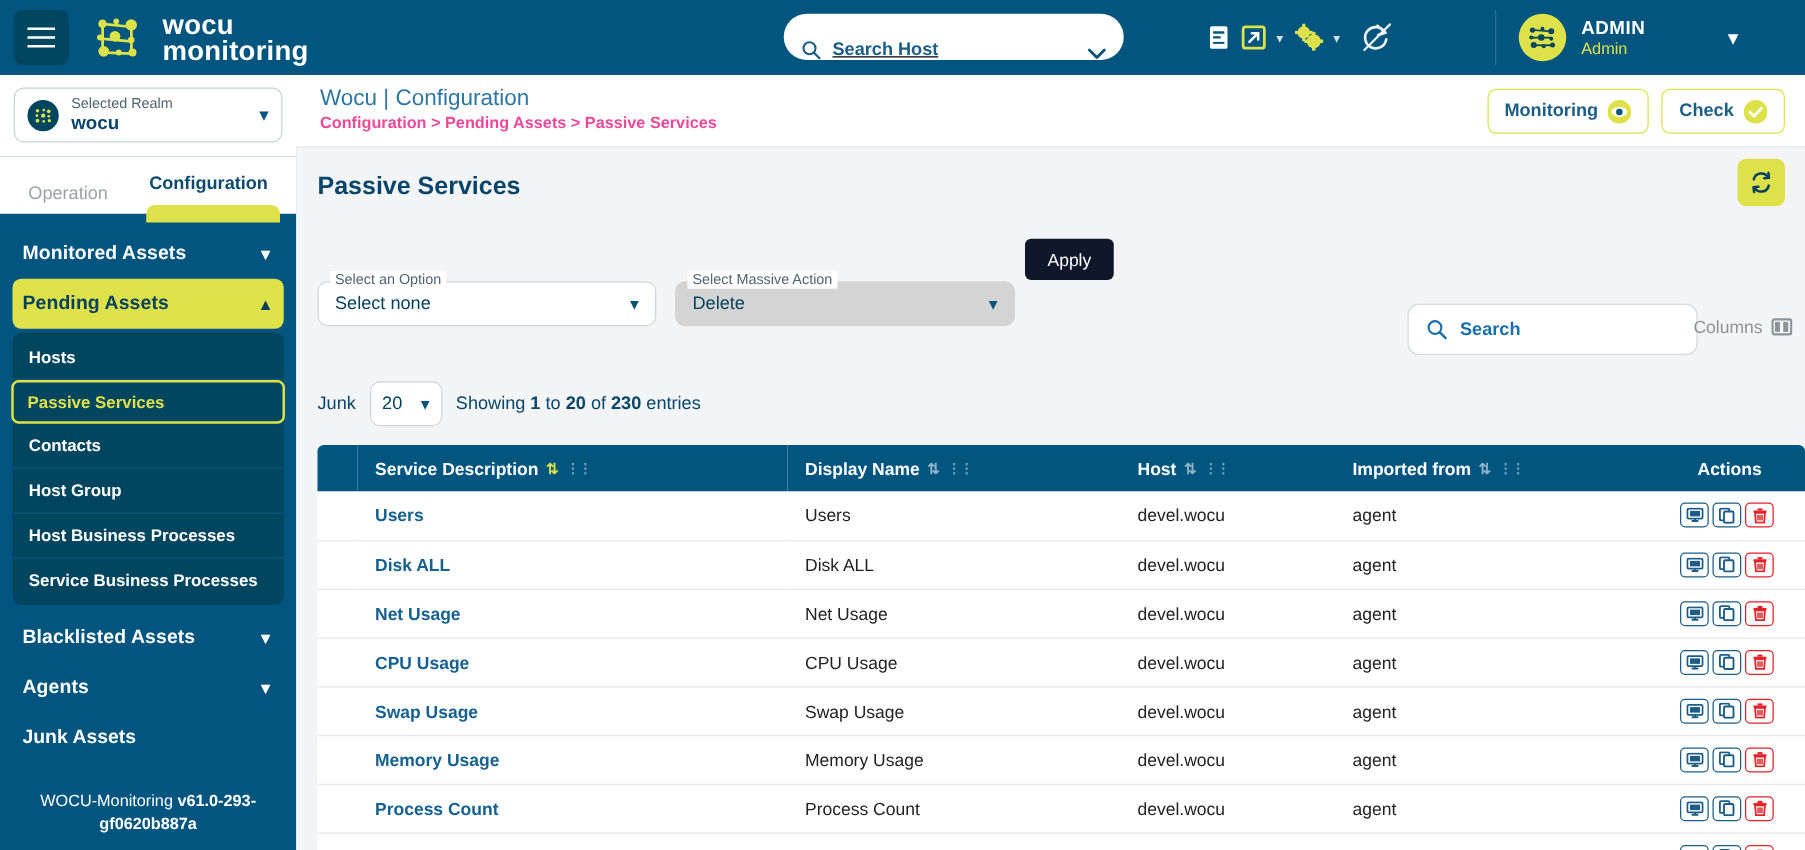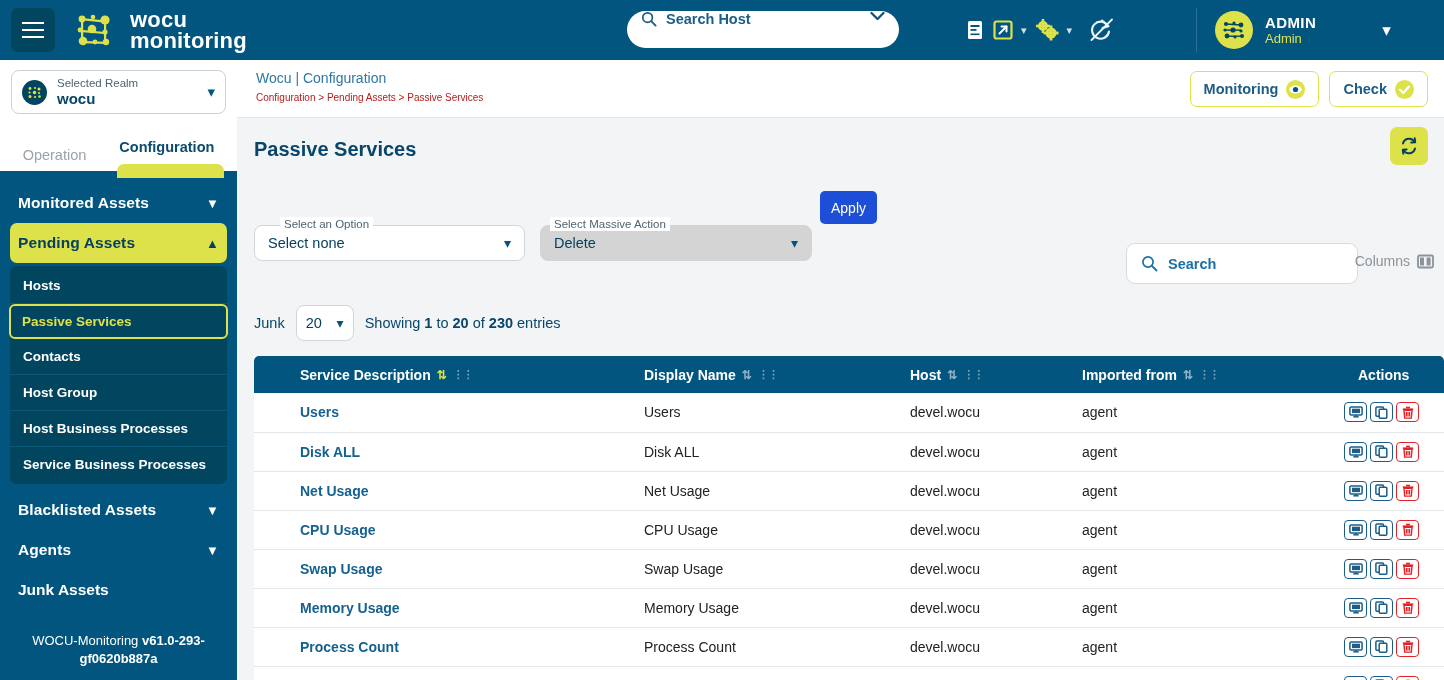--- a/index.html
+++ b/index.html
@@ -22,22 +22,22 @@
     align-items: center; justify-content: center; gap: 5px; cursor: pointer;
   }
   .burger span { display:block; width: 22px; height: 2px; background: #fff; }
 
   .brand { display: flex; align-items: center; margin-left: 20px; gap: 9px; }
   .brand-text { color: #fff; font-size: 22px; font-weight: 700; line-height: 21px; letter-spacing: .2px; }
   .brand-text .l2 { display: block; }
 
   .search-host {
     position: absolute; left: 627px; top: 11px; width: 272px; height: 37px;
-    background: #fff; border-radius: 19px; display: flex; align-items: flex-start;
-    padding: 0 14px; gap: 9px; cursor: text;
+    background: #fff; border-radius: 19px; display: flex; align-items: flex-end;
+    padding: 0 14px; gap: 9px; cursor: text; text-decoration: underline;
   }
   .search-host .ph { color: #1b5d86; font-size: 14.5px; font-weight: 700; flex: 1; }
 
   .hdr-icons { position: absolute; left: 965px; top: 0; height: 60px; display: flex; align-items: center; gap: 7px; }
   .hdr-ico { display:flex; align-items:center; justify-content:center; cursor:pointer; }
   .chev-sm { color: #cfe0ea; font-size: 11px; cursor: pointer; }
 
   .hdr-sep { position: absolute; left: 1196px; top: 8px; width: 1px; height: 44px; background: #2c6f96; }
 
   .user-area {
@@ -116,22 +116,22 @@
   }
   .version b { font-weight: 700; }
 
   
   .main { position: absolute; left: 237px; top: 60px; width: 1207px; height: 620px; background: #f2f4f6; }
 
   .crumbbar {
     background: #fff; height: 58px; padding: 8px 0 0 19px; position: relative;
     border-bottom: 1px solid #e3e7ea;
   }
-  .crumb1 { color: #2e77a3; font-size: 14px; line-height: 20px; }
-  .crumb2 { color: #b91c1c; font-size: 10px; font-weight: 400; line-height: 20px; }
+  .crumb1 { color: #2e77a3; font-size: 18px; line-height: 20px; }
+  .crumb2 { color: #ec4899; font-size: 13px; font-weight: 700; line-height: 20px; }
   .crumb-btns { position: absolute; right: 16px; top: 11px; display: flex; gap: 10px; }
   .pillbtn {
     border: 1px solid #dde24b; border-radius: 7px; height: 36px; background: #fff;
     display: flex; align-items: center; gap: 8px; padding: 0 13px; cursor: pointer;
   }
   .pillbtn span.lbl { color: #1b5d86; font-size: 14.5px; font-weight: 700; }
 
   .page-head { padding: 20px 0 0 17px; display: flex; align-items: flex-start; }
   .page-title { color: #08456a; font-size: 20px; font-weight: 700; }
   .refresh-btn {
@@ -145,28 +145,28 @@
   .fld-box {
     height: 36px; border-radius: 8px; display: flex; align-items: center;
     padding: 0 13px; cursor: pointer;
   }
   .fld-box.white { background: #fff; border: 1px solid #cfd6db; }
   .fld-box.gray { background: #d4d4d4; border: 1px solid #d4d4d4; gap: 44px; }
   .fld-lbl {
     position: absolute; top: -8px; left: 10px; font-size: 11.5px; color: #4f6471;
     padding: 0 4px; line-height: 14px;
   }
-  .fld-lbl.onwhite { background: #fff; margin-left: 16px; }
+  .fld-lbl.onwhite { background: #fff; }
   .fld-lbl.ongray { background: #fff; }
   .fld-val { flex: 1; font-size: 14.5px; color: #07405f; }
   .fld-chev { color: #05527d; font-size: 14px; }
 
   .apply-btn {
-    position: absolute; left: 820px; top: 190px; width: 57px; height: 33px;
-    background: #1d4ed8; border-radius: 5px; color: #fff; font-size: 14px;
+    position: absolute; left: 820px; top: 190px; width: 71px; height: 33px;
+    background: #0f172a; border-radius: 5px; color: #fff; font-size: 14px;
     display: flex; align-items: center; justify-content: center; cursor: pointer; text-align: center;
   }
 
   .search-box {
     position: absolute; right: 86px; top: 183px; width: 232px; height: 41px;
     background: #fff; border: 1px solid #d5dbe0; border-radius: 9px;
     display: flex; align-items: center; gap: 10px; padding: 0 14px; cursor: text;
   }
   .search-box .ph { color: #1b6fa8; font-size: 14.5px; font-weight: 700; }
 

